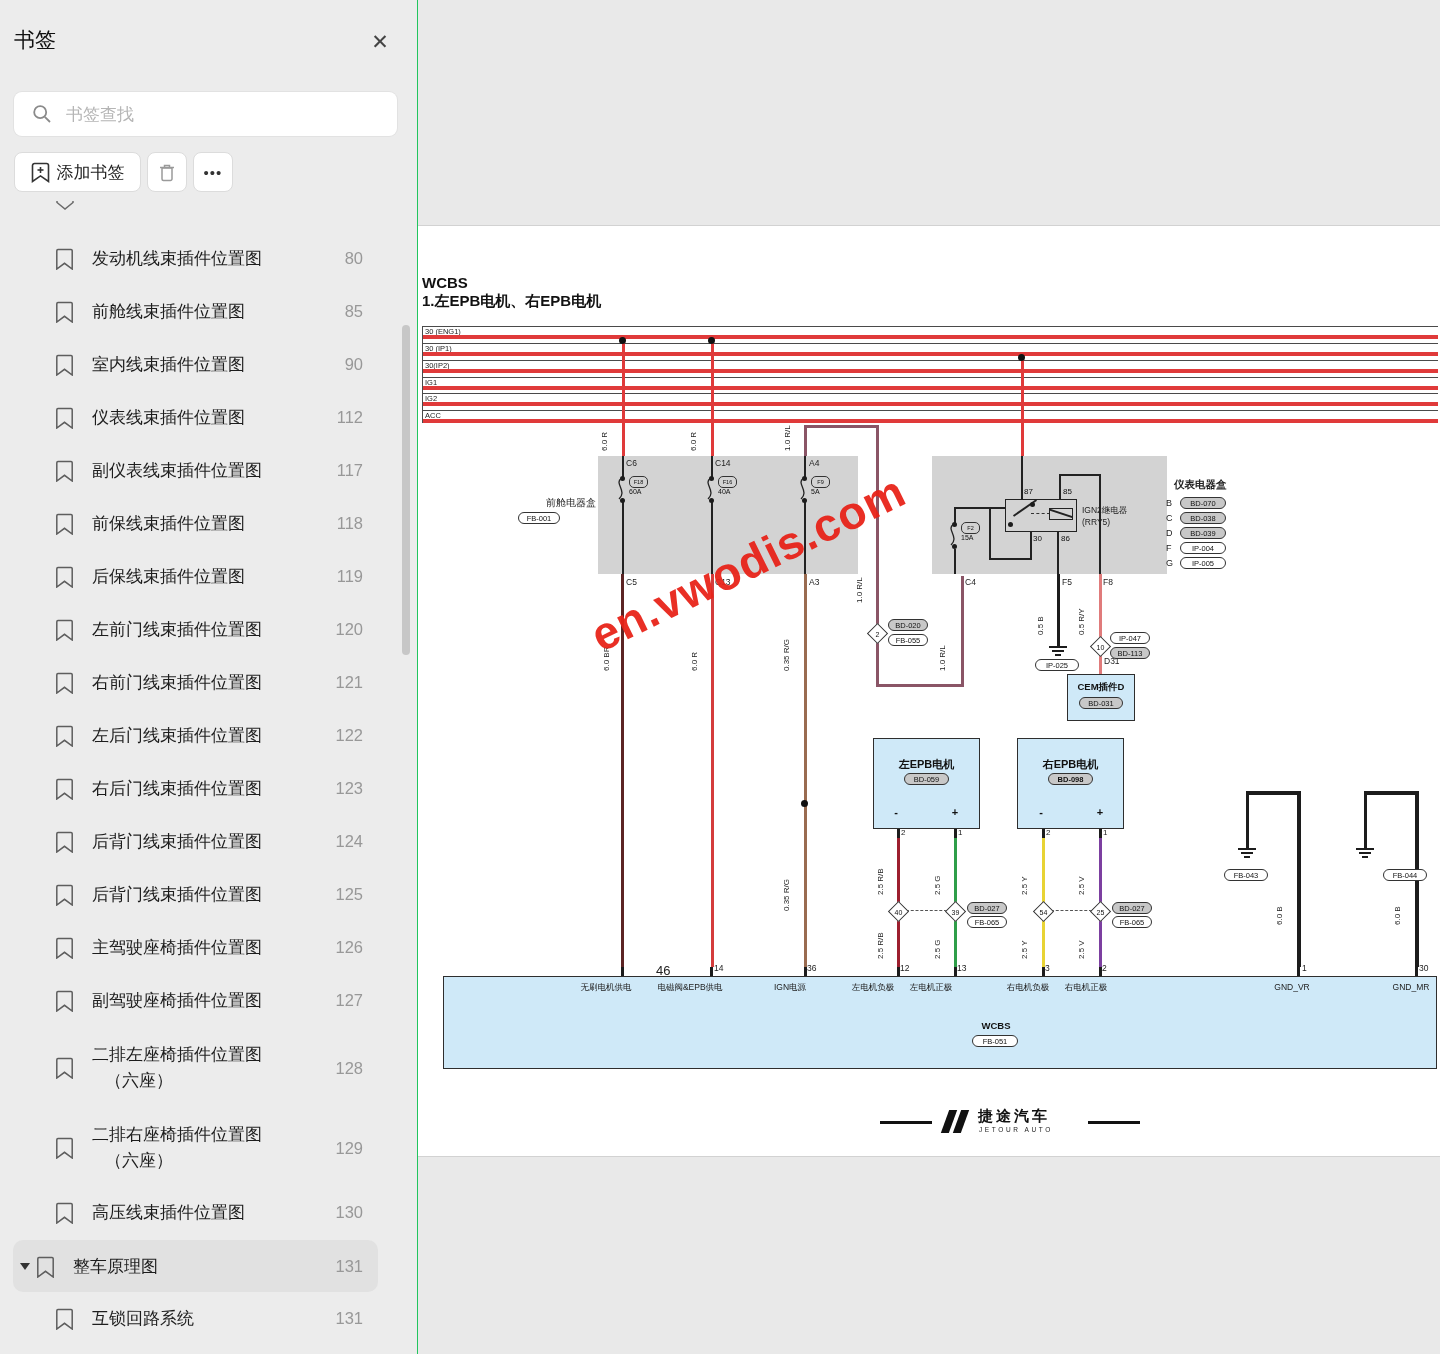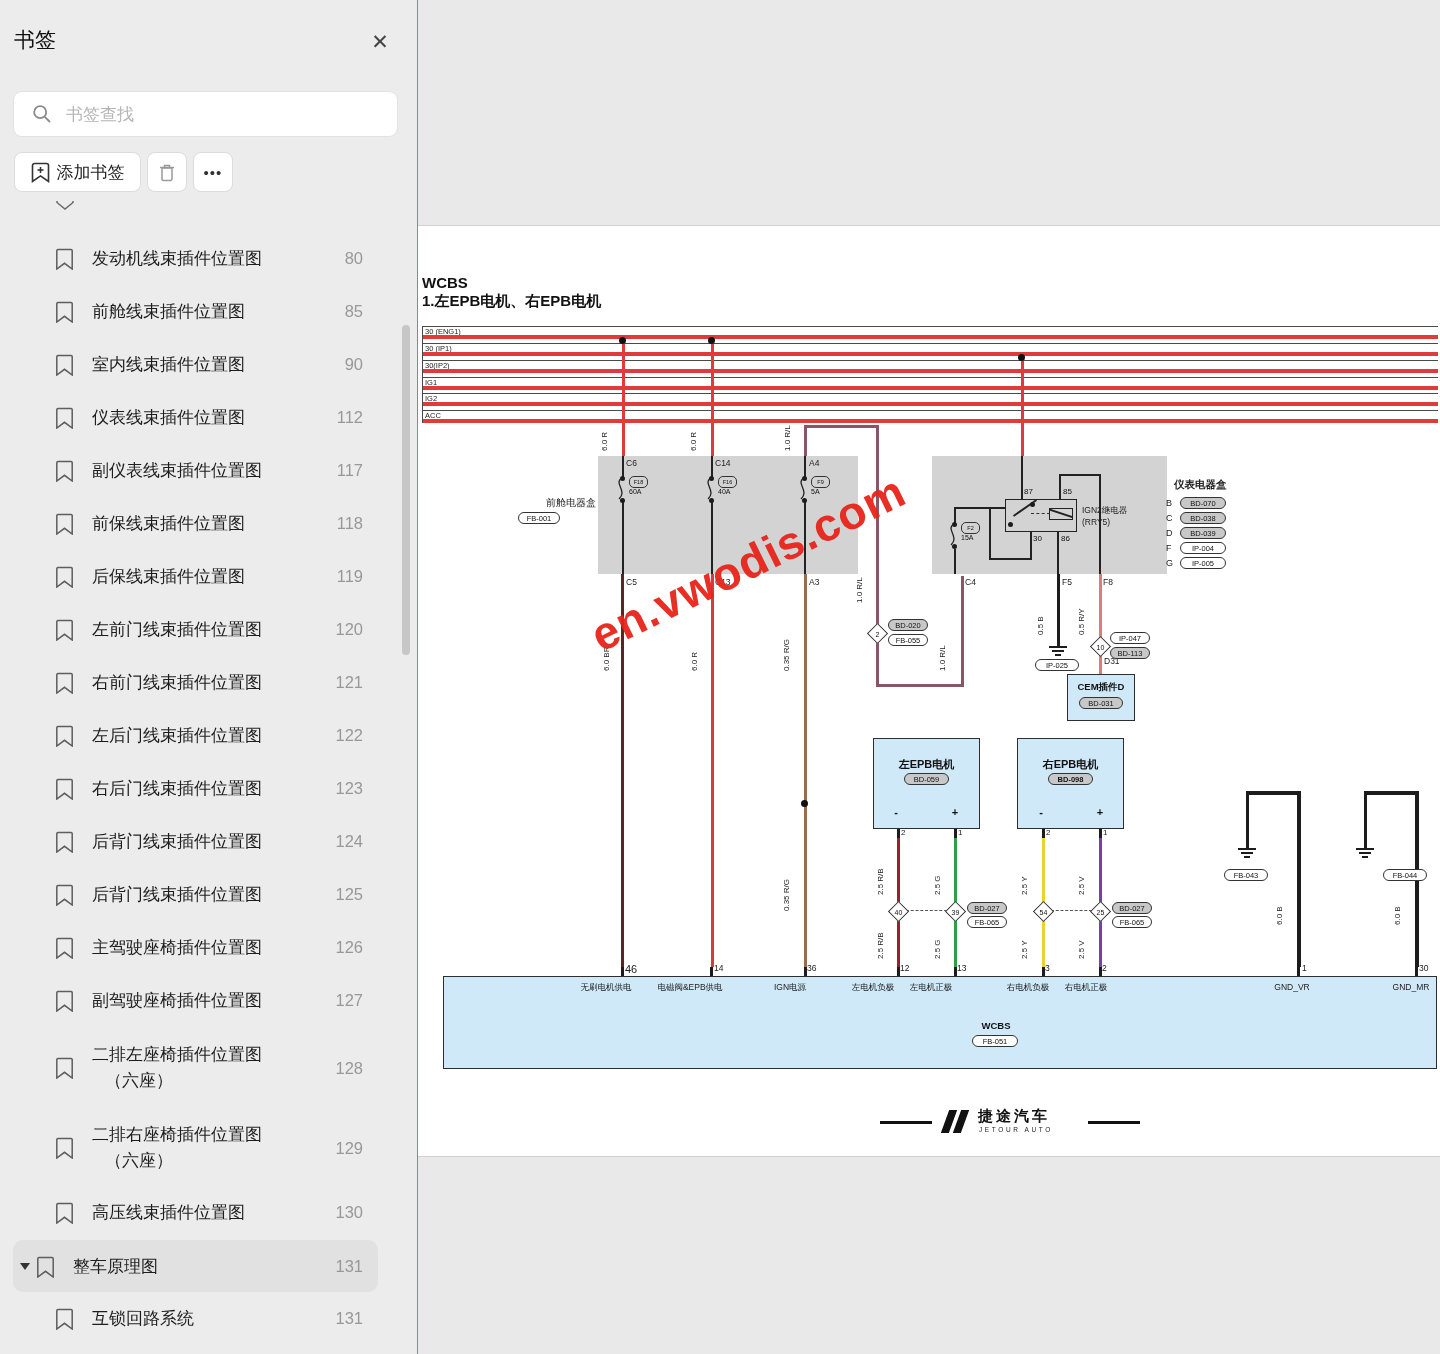--- a/index.html
+++ b/index.html
@@ -458,21 +458,21 @@
     <div class="btxt" style="left:677px;top:580px;width:10px;text-align:center;font-size:11px">+</div>
 
     <div class="slbl" style="left:483px;top:602px;font-size:8px">2</div>
     <div class="slbl" style="left:540px;top:602px;font-size:8px">1</div>
     <div class="slbl" style="left:628px;top:602px;font-size:8px">2</div>
     <div class="slbl" style="left:685px;top:602px;font-size:8px">1</div>
 
     <div class="bluebox" style="left:25px;top:750px;width:994px;height:93px;border-width:1.6px"></div>
     <div class="btxt" style="left:558px;top:794px;width:40px;text-align:center;font-size:9.5px">WCBS</div>
     <div id="wcbs-pins">
-        <div class="slbl" style="left: 207px; top: 737px; font-size: 11px;">46</div>
+        <div class="slbl" style="left: 207px; top: 737px; font-size: 13px; padding-left: 31px;">46</div>
         <div class="slbl" style="left: 188px; top: 756px; font-size: 8.5px; transform: translateX(-50%);">无刷电机供电</div>
         <div class="slbl" style="left: 296px; top: 737px; font-size: 8.5px;">14</div>
         <div class="slbl" style="left: 272px; top: 756px; font-size: 8.5px; transform: translateX(-50%);">电磁阀&amp;EPB供电</div>
         <div class="slbl" style="left: 389px; top: 737px; font-size: 8.5px;">36</div>
         <div class="slbl" style="left: 366px; top: 756px; font-size: 8.5px; transform: translateX(-50%); padding-left: 12px;">IGN电源</div>
         <div class="slbl" style="left: 482px; top: 737px; font-size: 8.5px;">12</div>
         <div class="slbl" style="left: 455px; top: 756px; font-size: 8.5px; transform: translateX(-50%);">左电机负极</div>
         <div class="slbl" style="left: 539px; top: 737px; font-size: 8.5px;">13</div>
         <div class="slbl" style="left: 513px; top: 756px; font-size: 8.5px; transform: translateX(-50%);">左电机正极</div>
         <div class="slbl" style="left: 627px; top: 737px; font-size: 8.5px;">3</div>

